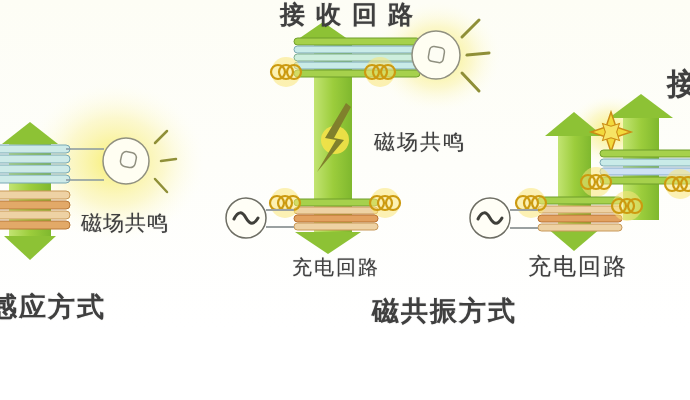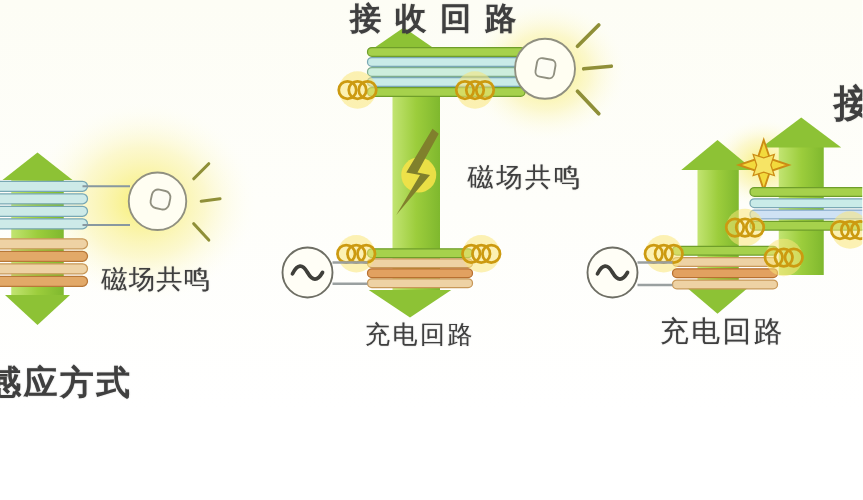--- a/index.html
+++ b/index.html
@@ -200,16 +200,17 @@
         <path d="M478,219 C482,211 486,211 490,218 C494,225 498,225 502,218" stroke="#3f3f3a" stroke-width="3" fill="none" stroke-linecap="round"></path>
       </g>
     </g>
   </svg>
 
   <div class="label lbl-left-coil">磁场共鸣</div>
   <div class="label lbl-left-method">感应方式</div>
   <div class="label lbl-mid-top">接收回路</div>
   <div class="label lbl-mid-res">磁场共鸣</div>
   <div class="label lbl-mid-bottom">充电回路</div>
+  <div class="label lbl-mid-method">磁共振方式</div>
   <div class="label lbl-right-top">接</div>
   <div class="label lbl-right-bottom">充电回路</div>
 
 </div>
 
 </body></html>

